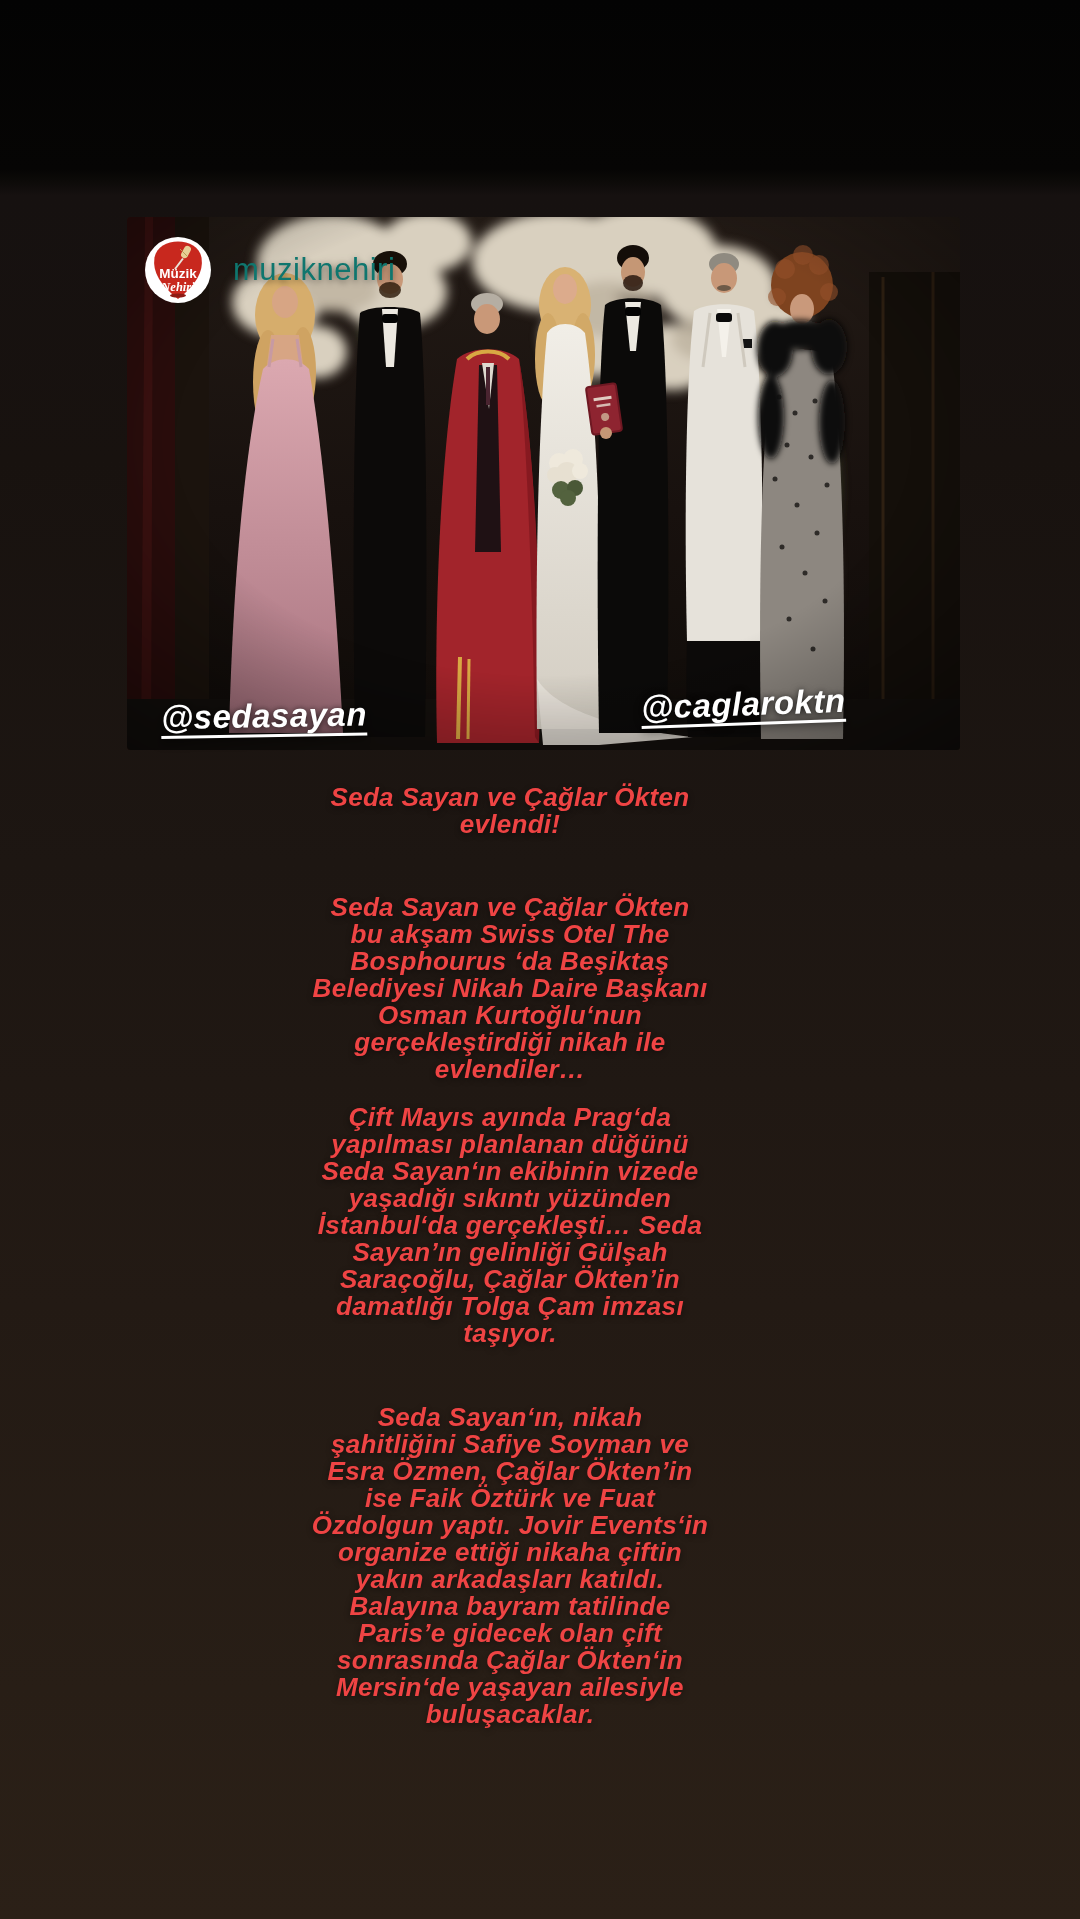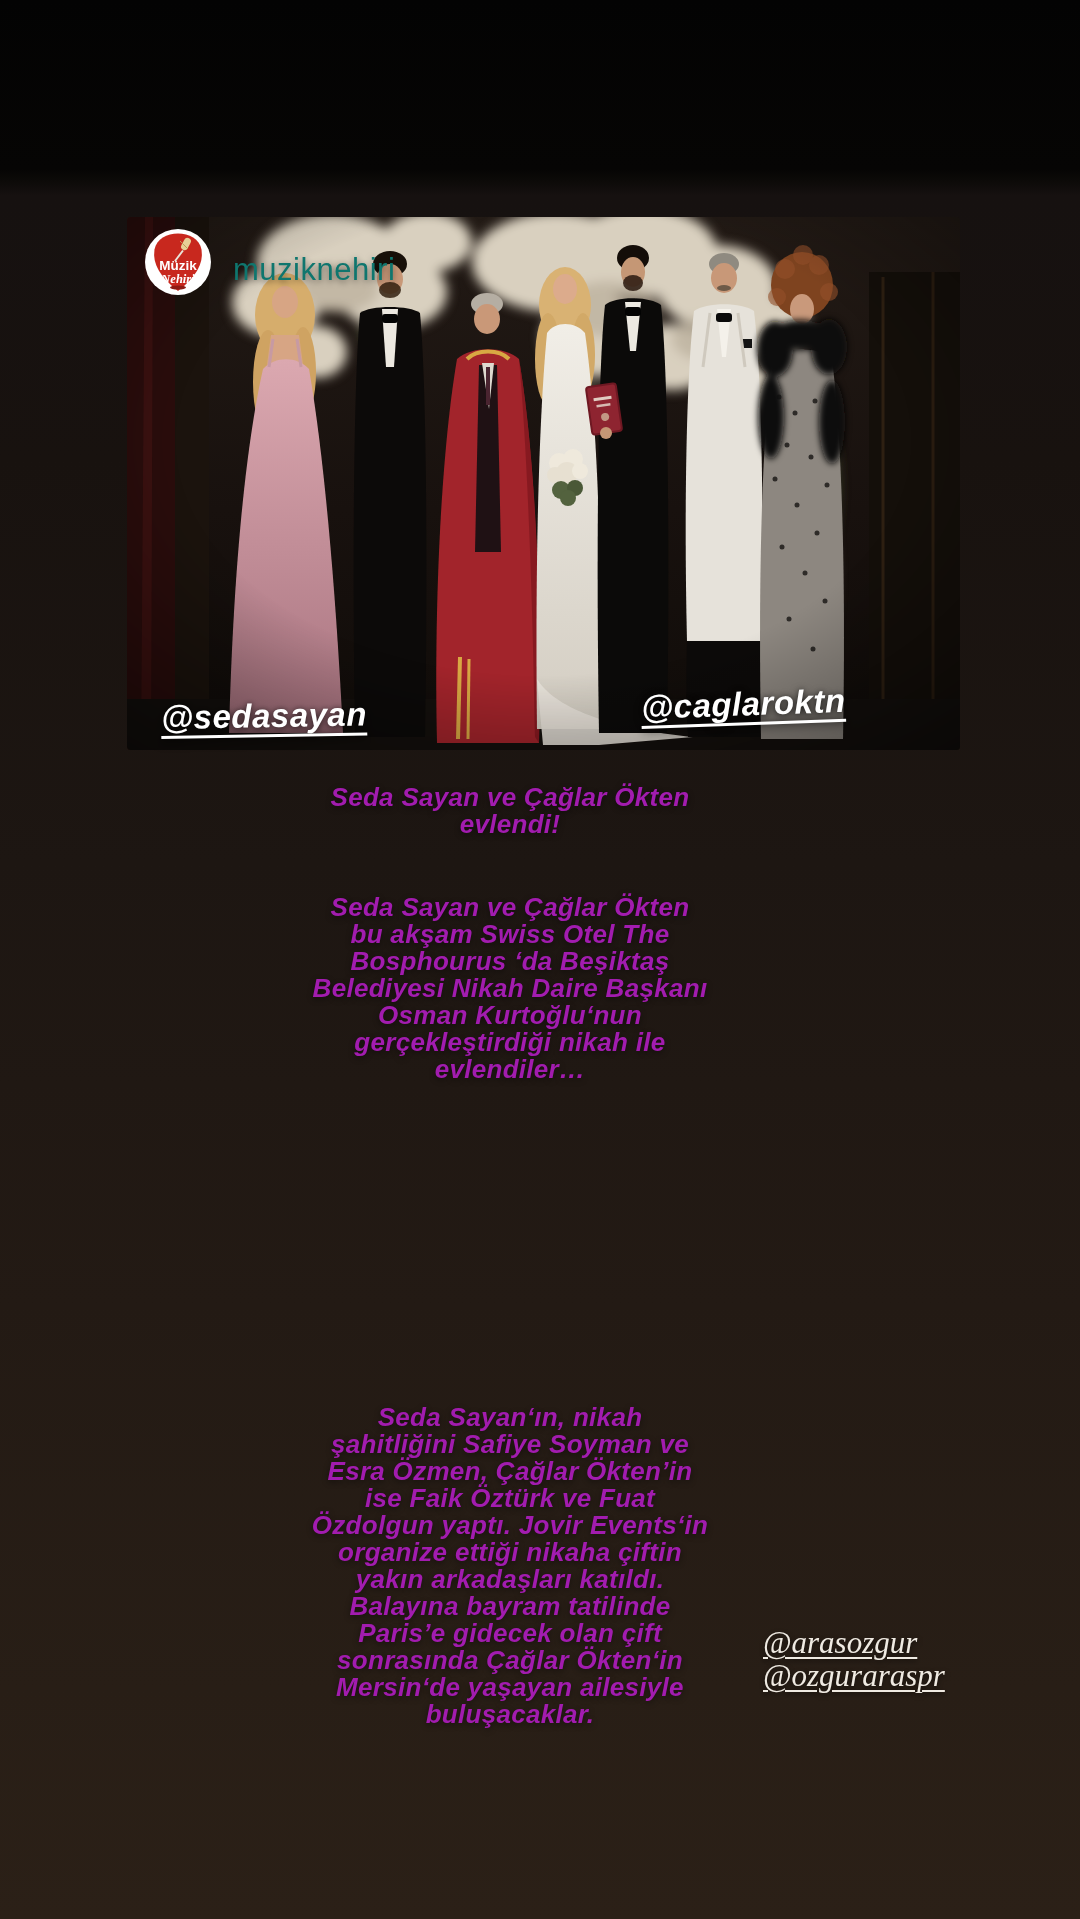--- a/index.html
+++ b/index.html
@@ -12,41 +12,41 @@
       #231a14 68%, #281e16 88%, #2b2017 100%);
   }
   .story{position:absolute;inset:0;}
   
   .photo-card{
     position:absolute;left:127px;top:217px;width:833px;height:533px;
     border-radius:4px;overflow:hidden;background:#16100d;
   }
   .photo-card svg{display:block;width:100%;height:100%;}
   
-  .logo-badge{position:absolute;left:144px;top:228px;width:68px;height:68px;}
+  .logo-badge{position:absolute;left:144px;top:236px;width:68px;height:68px;}
   
   .username{
     position:absolute;left:233px;top:252px;
     color:#0f766e;font-size:31px;font-weight:400;letter-spacing:.5px;
     text-shadow:0 2px 6px rgba(0,0,0,.5);
   }
   
   .mention{
     position:absolute;color:#fff;font-weight:bold;font-style:italic;
     font-size:33px;letter-spacing:.5px;
     text-decoration:underline;text-decoration-thickness:3px;text-underline-offset:7px;
     text-shadow:0 3px 10px rgba(0,0,0,.65),0 0 5px rgba(0,0,0,.4);
     transform-origin:left center;white-space:nowrap;
   }
   .mention-left{left:161px;top:699px;transform:rotate(-1deg);}
   .mention-right{left:641px;top:689px;transform:rotate(-2deg);}
   
   .caption{
     position:absolute;left:170px;width:680px;text-align:center;
-    color:#a21caf;font-weight:bold;font-style:italic;
+    color:#ef4444;font-weight:bold;font-style:italic;
     font-size:26px;line-height:27px;letter-spacing:.3px;
     white-space:pre-line;
     text-shadow:0 2px 6px rgba(0,0,0,.45);
   }
   .cap-heading{top:784px;}
   .cap-p1{top:894px;}
   .cap-p2{top:1104px;}
   .cap-p3{top:1404px;}
   
   .credits{
@@ -276,31 +276,36 @@
 
   <div class="caption cap-heading">Seda Sayan ve Çağlar Ökten
 evlendi!</div>
   <div class="caption cap-p1">Seda Sayan ve Çağlar Ökten
 bu akşam Swiss Otel The
 Bosphourus ‘da Beşiktaş
 Belediyesi Nikah Daire Başkanı
 Osman Kurtoğlu‘nun
 gerçekleştirdiği nikah ile
 evlendiler…</div>
+  <div class="caption cap-p2">Çift Mayıs ayında Prag‘da
+yapılması planlanan düğünü
+Seda Sayan‘ın ekibinin vizede
+yaşadığı sıkıntı yüzünden
+İstanbul‘da gerçekleşti… Seda
+Sayan’ın gelinliği Gülşah
+Saraçoğlu, Çağlar Ökten’in
+damatlığı Tolga Çam imzası
+taşıyor.</div>
   <div class="caption cap-p3">Seda Sayan‘ın, nikah
 şahitliğini Safiye Soyman ve
 Esra Özmen, Çağlar Ökten’in
 ise Faik Öztürk ve Fuat
 Özdolgun yaptı. Jovir Events‘in
 organize ettiği nikaha çiftin
 yakın arkadaşları katıldı.
 Balayına bayram tatilinde
 Paris’e gidecek olan çift
 sonrasında Çağlar Ökten‘in
 Mersin‘de yaşayan ailesiyle
 buluşacaklar.</div>
 
-  <div class="credits">
-    <div>@arasozgur</div>
-    <div>@ozguraraspr</div>
-  </div>
 
 </div>
 
 </body></html>

